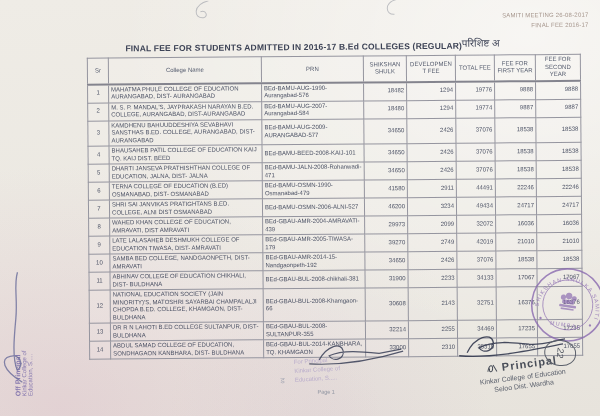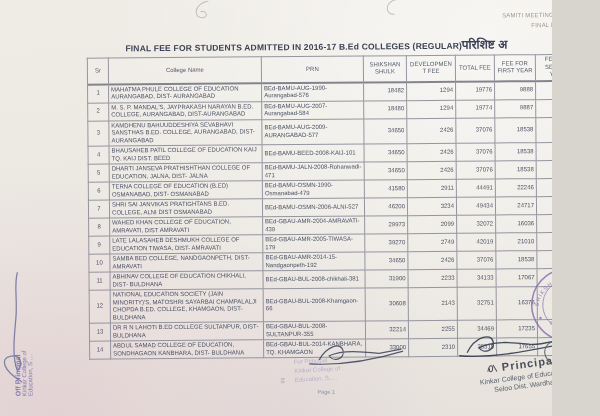--- a/index.html
+++ b/index.html
@@ -2,36 +2,36 @@
 <html><head>
 <meta charset="utf-8">
 <style>
   html,body{margin:0;padding:0;}
   body{
     width:600px;height:416px;overflow:hidden;
     font-family:"Liberation Sans","DejaVu Sans",sans-serif;
     background:#d8d5cf;
   }
   .page{
-    position:relative;width:552px;height:416px;overflow:hidden;
+    position:relative;width:600px;height:416px;overflow:hidden;
     background:
       radial-gradient(ellipse at 10% 98%, rgba(214,168,190,.30), transparent 42%),
       radial-gradient(ellipse at 55% 105%, rgba(205,175,200,.18), transparent 35%),
       radial-gradient(ellipse at 88% 8%, rgba(255,255,255,.55), transparent 55%),
       linear-gradient(178deg,#efece6 0%,#ebe8e1 60%,#e7e3dc 100%);
   }
   .sheet{position:absolute;left:0;top:0;width:600px;height:416px;transform:rotate(-0.45deg);}
 
   .top-right-note{
     position:absolute;right:10px;top:13px;text-align:right;
     font-size:6px;line-height:1.6;color:#a6968d;letter-spacing:.2px;
   }
   .title-row{position:absolute;left:110px;top:36px;width:370px;text-align:center;}
   .doc-title{font-size:8.5px;font-weight:bold;color:#3d4356;letter-spacing:.2px;}
-  .appendix{position:absolute;left:463px;top:37px;font-size:12px;color:#3d4356;font-weight:bold;}
+  .appendix{position:absolute;left:463px;top:37px;font-size:10px;color:#3d4356;font-weight:normal;}
 
   table.fee{
     position:absolute;left:88px;top:56px;width:452px;
     border-collapse:collapse;table-layout:fixed;
     background:rgba(255,255,255,.12);
   }
   table.fee th,table.fee td{
     border:1px solid #95959f;padding:1px 2px;vertical-align:middle;
     font-size:6px;line-height:1.25;color:#4c5265;word-wrap:break-word;
   }

